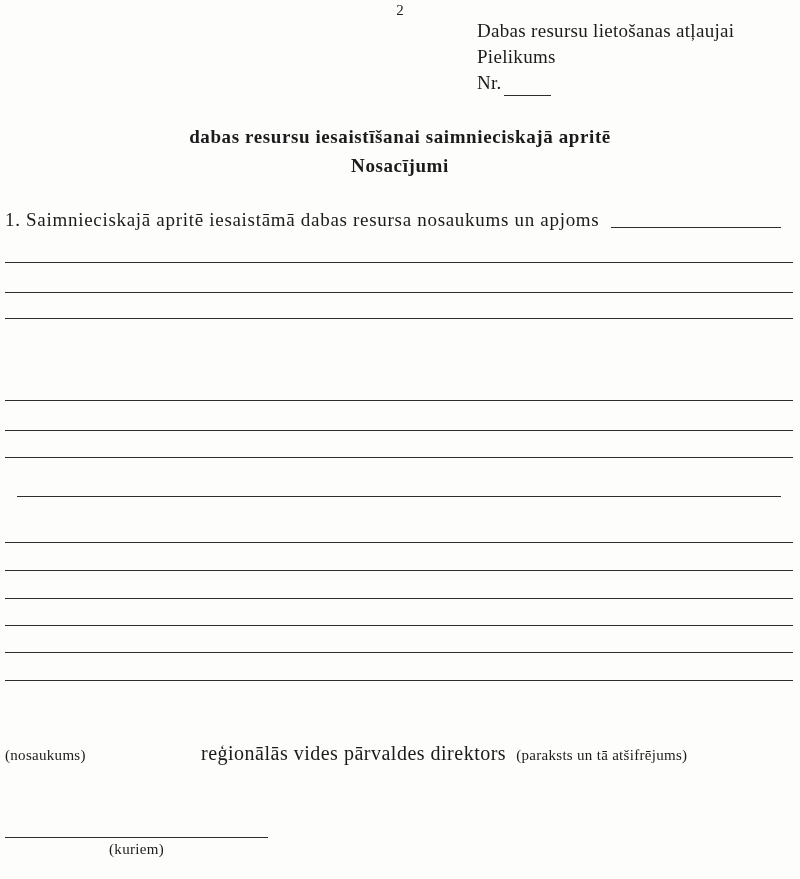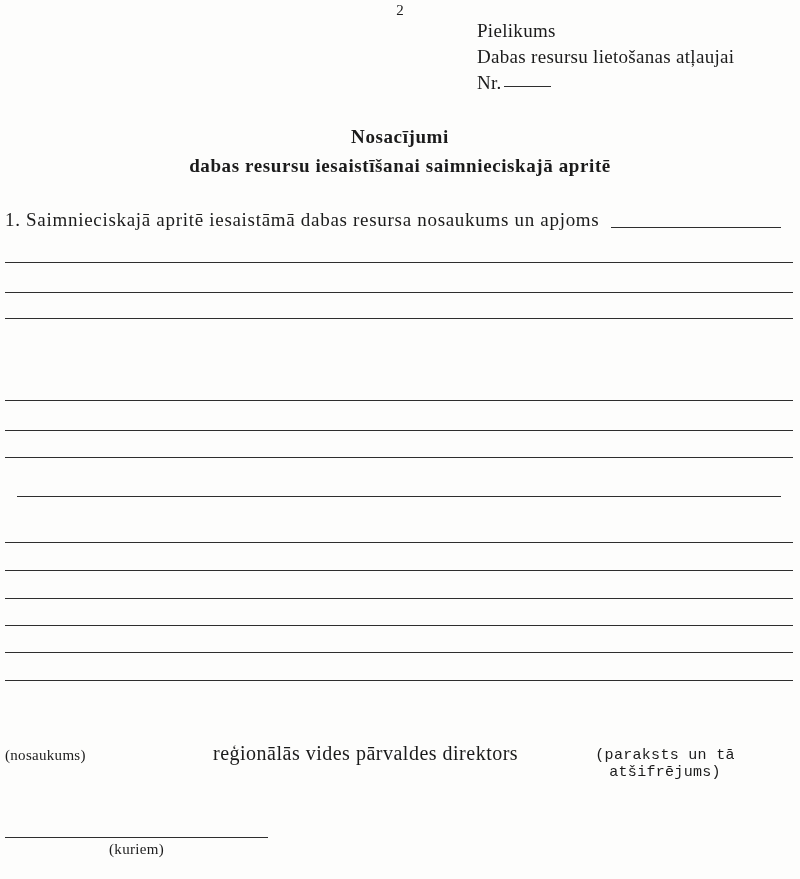--- a/index.html
+++ b/index.html
@@ -19,21 +19,21 @@
     font-size: 15px;
   }
   .annex {
     position: absolute;
     left: 477px; top: 18px;
     font-size: 19px;
     line-height: 26px;
     letter-spacing: 0.3px;
     white-space: nowrap;
   }
-  .nr-row { display: flex; align-items: flex-start; }
+  .nr-row { display: flex; align-items: flex-end; }
   .nr-line {
     display: inline-block;
     width: 47px;
     height: 16px;
     border-bottom: 1.7px solid #2e2e2e;
     margin-left: 2px;
   }
   .title-block {
     position: absolute;
     top: 122px; left: 0; right: 0;
@@ -70,60 +70,60 @@
   .sig {
     position: absolute;
     top: 744px; left: 5px; right: 10px;
     display: flex;
     align-items: flex-start;
     font-size: 20px;
   }
   .sig-col { display: flex; }
   .sig-col .line { height: 18px; border-bottom: 1.7px solid #2e2e2e; }
   .sig-name { width: 186px; flex: 0 0 auto; }
-  .sig-sign { flex: 1 1 auto; font-family: Liberation Mono, monospace; }
+  .sig-sign { flex: 1 1 auto; }
   .caption {
     text-align: center;
     font-size: 15px;
     padding-top: 3px;
     letter-spacing: 0.3px;
   }
   .sig-text {
     flex: 0 0 auto;
-    margin: 0 22px;
+    margin: 0 10px;
     white-space: nowrap;
     letter-spacing: 0.5px;
     transform: translateY(-2px);
   }
   .date-block {
     position: absolute;
     top: 826px; left: 5px;
     width: 263px;
   }
   .date-block .line { height: 11px; border-bottom: 1.7px solid #2e2e2e; }
 </style>
 </head>
 <body>
 
 <div class="page">
 
   <div class="page-num">2</div>
 
   <div class="annex">
+    <div>Dabas resursu lietošanas atļaujai</div>
     <div>Pielikums</div>
-    <div>Dabas resursu lietošanas atļaujai</div>
     <div class="nr-row">
       <span>Nr.</span>
       <span class="nr-line"></span>
     </div>
   </div>
 
   <div class="title-block">
+    <div>dabas resursu iesaistīšanai saimnieciskajā apritē</div>
     <div>Nosacījumi</div>
-    <div>dabas resursu iesaistīšanai saimnieciskajā apritē</div>
   </div>
 
   <div class="item" style="top:209px">
     <span class="item-label">1. Saimnieciskajā apritē iesaistāmā dabas resursa nosaukums un apjoms</span>
     <span class="fill-line"></span>
   </div>
   <div class="rule" style="top:262px"></div>
   <div class="rule" style="top:292px"></div>
   <div class="rule" style="top:318px"></div>
 

